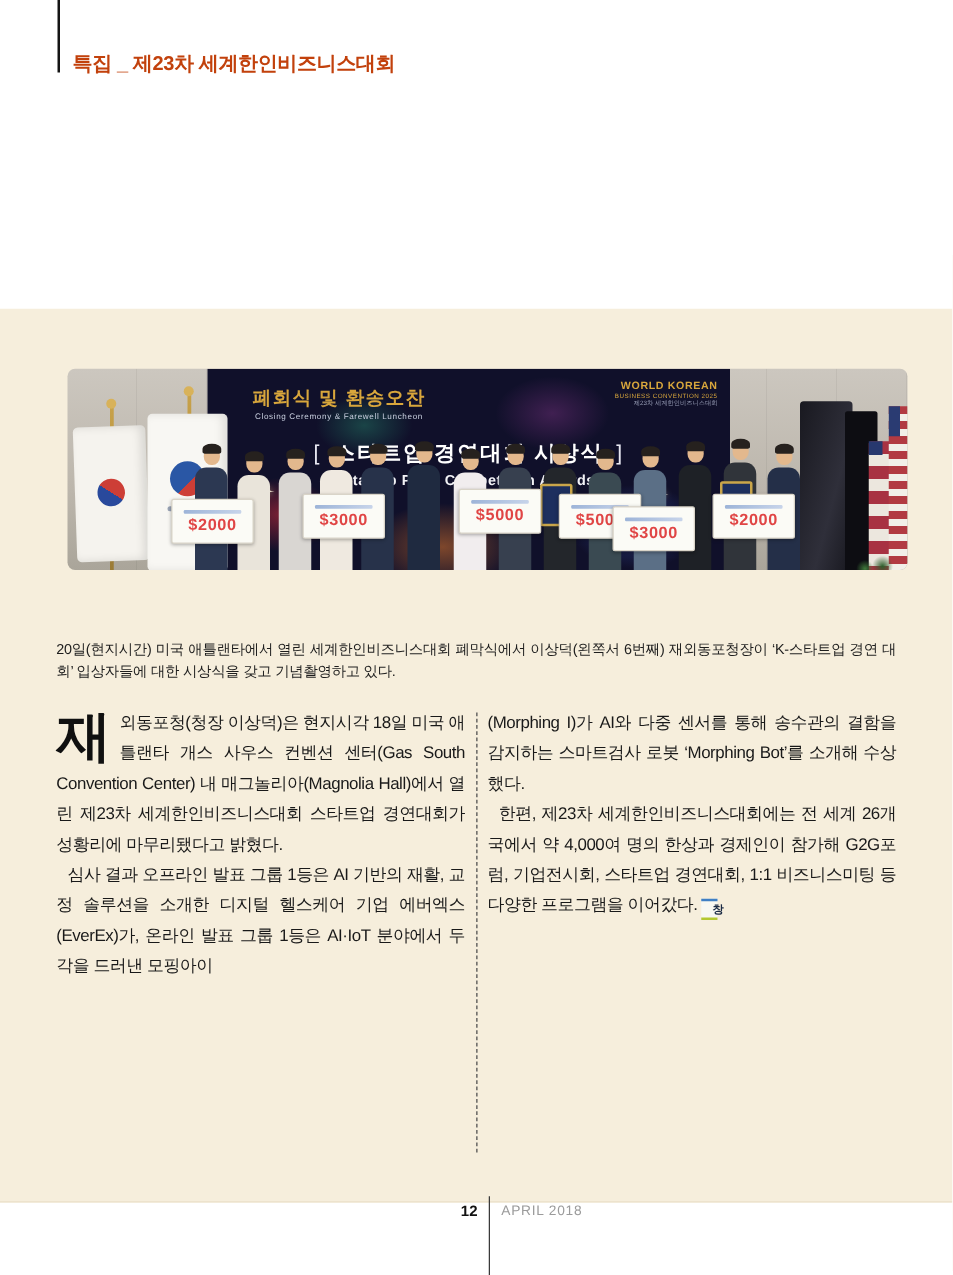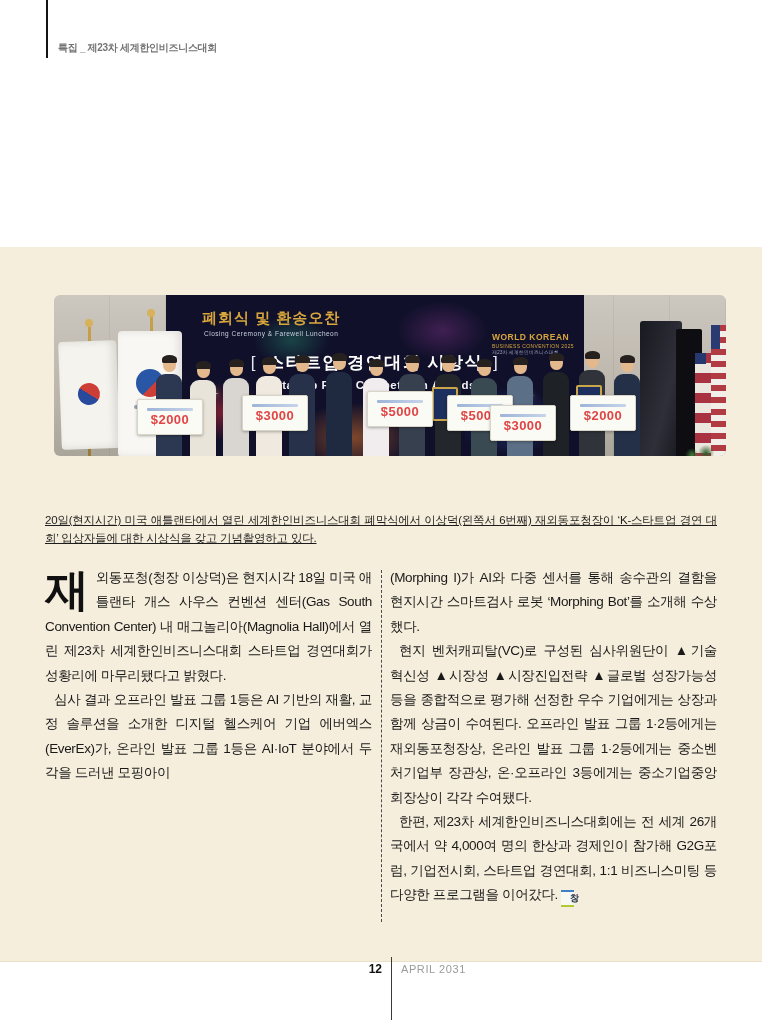--- a/index.html
+++ b/index.html
@@ -5,21 +5,21 @@
   html,body{margin:0;padding:0;background:#ffffff;}
   .page{position:relative;width:762px;height:1020px;background:#ffffff;overflow:hidden;
         font-family:"Liberation Sans", sans-serif;color:#191919;}
 
   
   .band{position:absolute;left:0;top:247px;width:762px;height:714px;background:#f6eedc;
         border-bottom:1px solid #eadfc7;}
 
   
   .kicker-rule{position:absolute;left:46px;top:0;width:2px;height:58px;background:#141414;}
-  .kicker{position:absolute;left:58px;top:41px;font-size:10px;font-weight:bold;color:#737373;
+  .kicker{position:absolute;left:58px;top:41px;font-size:16px;font-weight:bold;color:#c2410c;
           letter-spacing:-0.3px;text-align:center;}
 
   
   .title{position:absolute;left:0;top:122px;width:762px;text-align:center;
          font-size:33px;font-weight:bold;color:#b6881f;letter-spacing:-1px;}
   .subtitle{position:absolute;left:0;top:167px;width:762px;text-align:center;
             font-family:"Liberation Serif", serif;font-size:21px;color:#141414;}
 
   
   .photo{position:absolute;left:54px;top:295px;width:672px;height:161px;border-radius:6px;
@@ -36,21 +36,21 @@
        #10102a;}
   .scr-event{position:absolute;left:36px;top:14px;font-size:15px;font-weight:bold;color:#d8a63c;
              letter-spacing:1px;}
   .scr-event-en{position:absolute;left:38px;top:35px;font-size:6.5px;color:#c9cfdf;letter-spacing:.5px;}
   .scr-title{position:absolute;left:0;top:56px;width:100%;text-align:center;color:#ffffff;
              font-size:17px;font-weight:bold;letter-spacing:1.5px;}
   .scr-title::before{content:"[";font-weight:300;color:#e8e8f2;margin-right:10px;}
   .scr-title::after{content:"]";font-weight:300;color:#e8e8f2;margin-left:10px;}
   .scr-title-en{position:absolute;left:0;top:84px;width:100%;text-align:center;color:#f2f2f6;
                 font-size:11.5px;font-weight:bold;letter-spacing:.5px;}
-  .scr-logo{position:absolute;right:10px;top:8px;line-height:1.25;margin-top:29px;}
+  .scr-logo{position:absolute;right:10px;top:8px;text-align:right;line-height:1.25;}
   .scr-logo .l1{font-size:8.5px;font-weight:bold;color:#d8a63c;letter-spacing:.5px;}
   .scr-logo .l2{font-size:5px;color:#d8a63c;letter-spacing:.4px;}
   .scr-logo .l3{font-size:5px;color:#989eb6;}
   .sparkle{position:absolute;font-size:32px;color:rgba(255,246,225,.85);z-index:2;
            text-shadow:0 0 6px rgba(255,230,170,.8);}
 
   
   .pole{position:absolute;width:3px;background:linear-gradient(#c8a24a,#8a6d2f);z-index:2;}
   .finial{position:absolute;width:8px;height:8px;border-radius:50%;background:#d8b25a;z-index:2;}
   .flag{position:absolute;z-index:2;}
@@ -100,21 +100,21 @@
          border-radius:2px;z-index:4;box-shadow:0 1px 3px rgba(0,0,0,.3);
          display:flex;flex-direction:column;align-items:center;justify-content:center;}
   .check::before{content:"";width:72%;height:3px;margin-bottom:2px;border-radius:1px;
          background:linear-gradient(90deg,#9db4d8,#c7d4ea);}
   .check .amt{color:#e04545;font-weight:bold;font-size:13px;letter-spacing:.5px;line-height:1;}
   .cert{position:absolute;width:22px;height:30px;background:#1d2f5e;border:2px solid #caa64a;
         border-radius:2px;z-index:4;}
 
   
   .caption{position:absolute;left:45px;top:512px;width:672px;font-size:11.5px;line-height:17.5px;
-           color:#1d1d1d;text-align:justify;letter-spacing:-0.2px;text-decoration:underline;}
+           color:#1d1d1d;text-align:justify;letter-spacing:-0.2px;}
 
   
   .article{position:absolute;left:45px;top:566px;width:672px;height:360px;}
   .col{position:absolute;top:0;width:327px;}
   .col-left{left:0;}
   .col-right{left:345px;}
   .divider{position:absolute;left:336px;top:4px;height:352px;border-left:1px dashed #4a4a4a;}
   .article p{margin:0;font-size:13.5px;line-height:24.4px;text-align:justify;color:#191919;
              letter-spacing:-0.35px;}
   .article p.indent{text-indent:9px;}
@@ -264,23 +264,22 @@
 
   <div class="caption">20일(현지시간) 미국 애틀랜타에서 열린 세계한인비즈니스대회 폐막식에서 이상덕(왼쪽서 6번째) 재외동포청장이 ‘K-스타트업 경연 대회’ 입상자들에 대한 시상식을 갖고 기념촬영하고 있다.</div>
 
   <div class="article">
     <div class="col col-left">
       <p><span class="dropcap">재</span><span>외동포청(청장 이상덕)은 현지시각 18일 미국 애틀랜타 개스 사우스 컨벤션 센터(Gas South Convention Center) 내 매그놀리아(Magnolia Hall)에서 열린 제23차 세계한인비즈니스대회 스타트업 경연대회가 성황리에 마무리됐다고 밝혔다.</span></p>
       <p class="indent">심사 결과 오프라인 발표 그룹 1등은 AI 기반의 재활, 교정 솔루션을 소개한 디지털 헬스케어 기업 에버엑스(EverEx)가, 온라인 발표 그룹 1등은 AI·IoT 분야에서 두각을 드러낸 모핑아이</p>
     </div>
     <div class="divider"></div>
     <div class="col col-right">
-      <p>(Morphing I)가 AI와 다중 센서를 통해 송수관의 결함을 현지시간 스마트검사 로봇 ‘Morphing Bot’를 소개해 수상했다.</p>
-      <p class="indent">현지 벤처캐피탈(VC)로 구성된 심사위원단이 ▲기술 혁신성 ▲시장성 ▲시장진입전략 ▲글로벌 성장가능성 등을 종합적으로 평가해 선정한 우수 기업에게는 상장과 함께 상금이 수여된다. 오프라인 발표 그룹 1·2등에게는 재외동포청장상, 온라인 발표 그룹 1·2등에게는 중소벤처기업부 장관상, 온·오프라인 3등에게는 중소기업중앙회장상이 각각 수여됐다.</p>
+      <p>(Morphing I)가 AI와 다중 센서를 통해 송수관의 결함을 감지하는 스마트검사 로봇 ‘Morphing Bot’를 소개해 수상했다.</p>
       <p class="indent"><span>한편, 제23차 세계한인비즈니스대회에는 전 세계 26개국에서 약 4,000여 명의 한상과 경제인이 참가해 G2G포럼, 기업전시회, 스타트업 경연대회, 1:1 비즈니스미팅 등 다양한 프로그램을 이어갔다.</span><span class="endmark">창</span></p>
     </div>
   </div>
 
   <div class="footer-vline"></div>
   <div class="folio-num">12</div>
-  <div class="folio-issue">APRIL 2031</div>
+  <div class="folio-issue">APRIL 2018</div>
 
 </div>
 
 </body></html>

